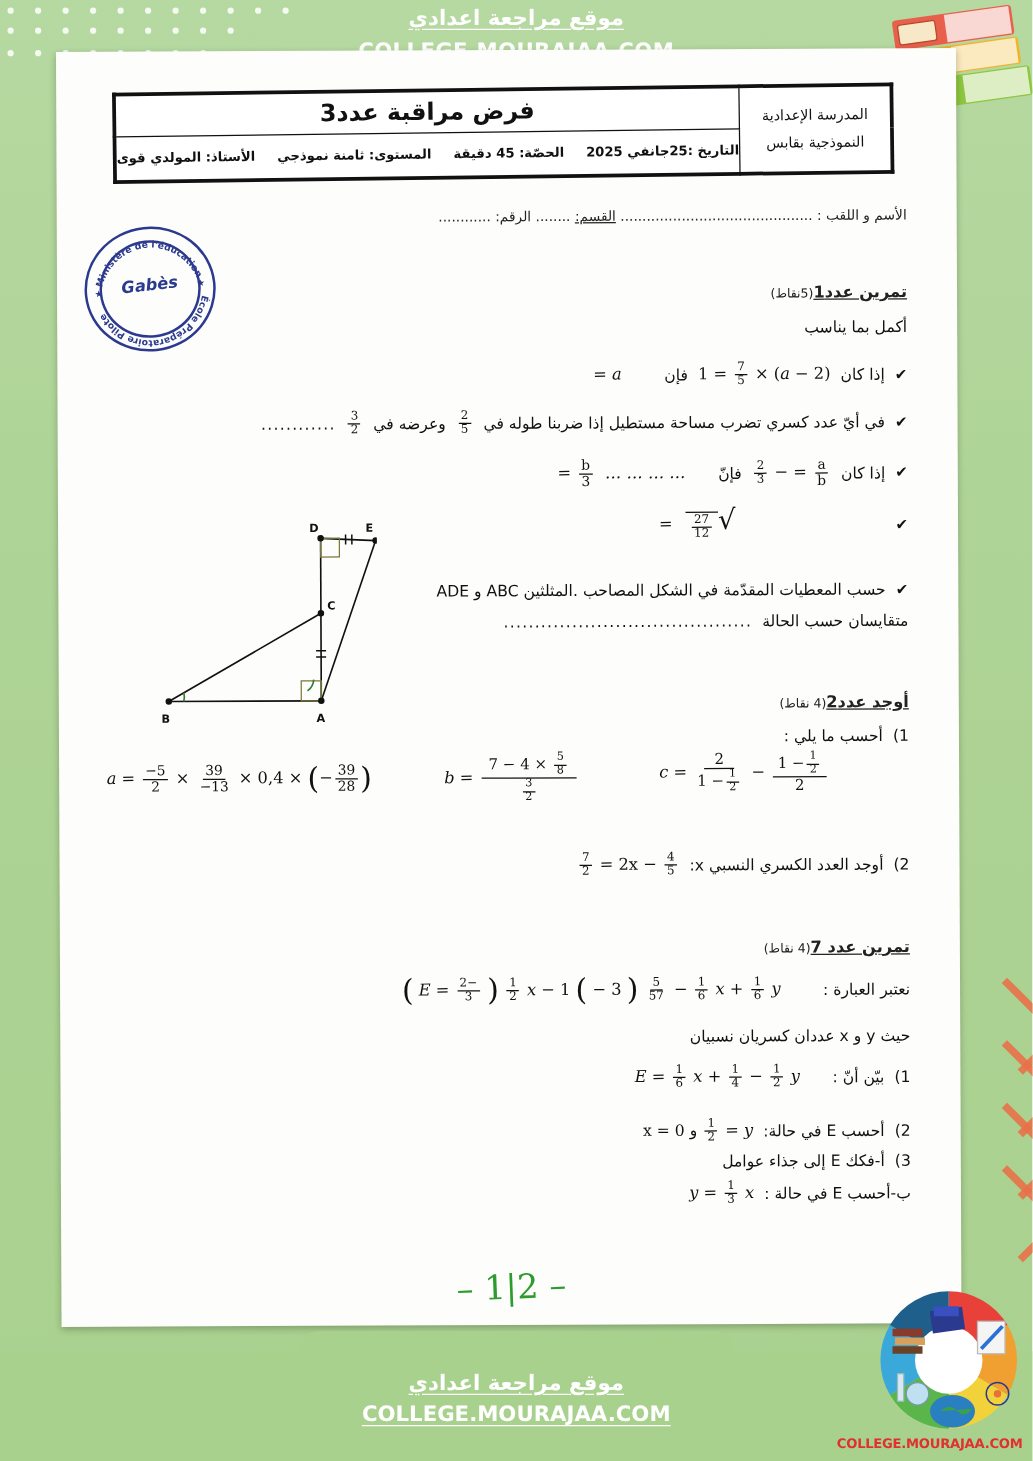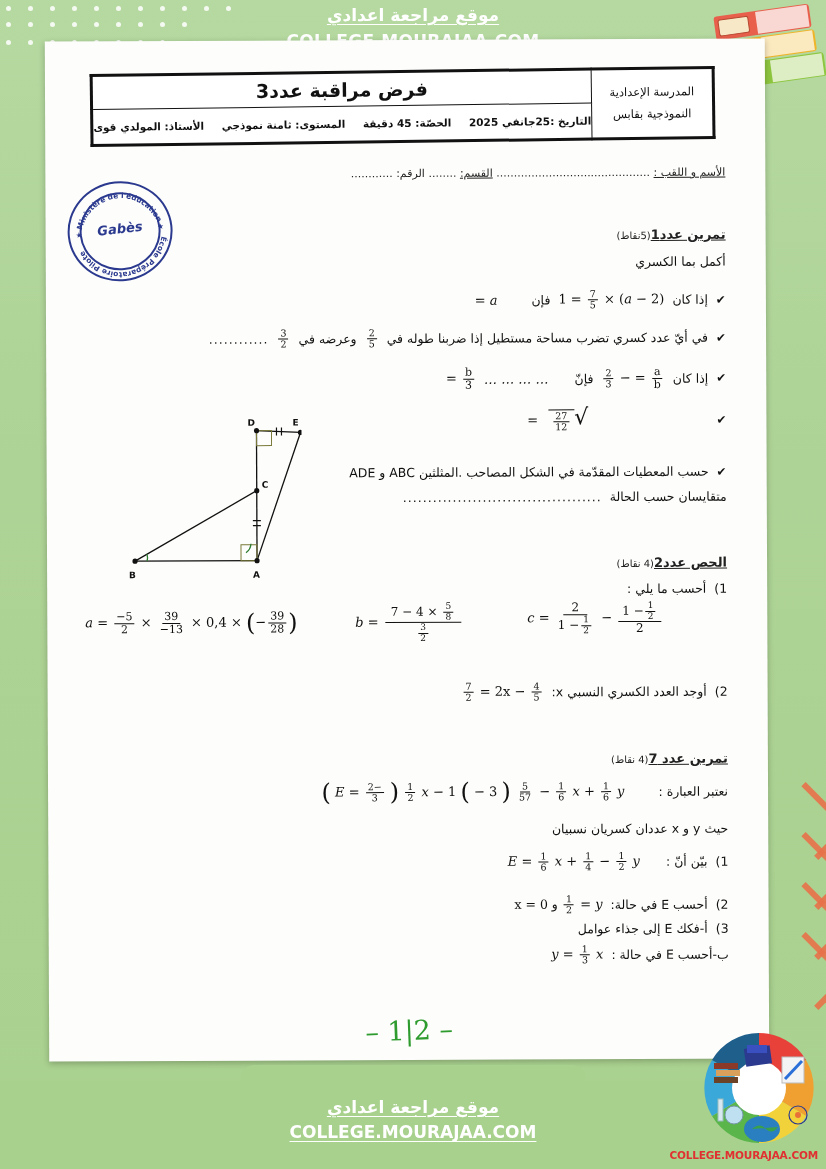--- a/index.html
+++ b/index.html
@@ -200,34 +200,34 @@
       <text>
         <textPath href="#arcBot" startOffset="6%">École Préparatoire Pilote</textPath>
       </text>
       <text x="8" y="52" font-size="9">★</text>
       <text x="90" y="52" font-size="9">★</text>
     </svg>
     <div class="gabes">Gabès</div>
   </div>
 
   <div class="nameline">
-    <span style="text-decoration:underline">الأسم و اللقب :</span>
+    <span style="">الأسم و اللقب :</span>
     <span class="dotfill">............................................</span>
     <span style="text-decoration:underline">القسم:</span>
     <span class="dotfill">........</span>
     <span>الرقم:</span>
     <span class="dotfill">............</span>
   </div>
 
   <div class="sheet-body">
 
     <div class="ex-head" style="right:40px;top:188px;">
       <span>تمرين عدد1</span><span class="pts">(5نقاط)</span>
     </div>
-    <div class="ar" style="position:absolute;right:40px;top:215px;">أكمل بما الكسري</div>
+    <div class="ar" style="position:absolute;right:40px;top:215px;">أكمل بما يناسب</div>
 
     <div class="row" style="right:40px;top:250px;">
       <span class="chk">✔</span>
       <span class="ar">إذا كان</span>
       <span class="math">
         <span class="mathn">(</span>a <span class="mathn">− 2)</span> <span class="mathn">×</span>
         <span class="frac">
               <span class="num">7</span>
               <span class="den">5</span>
             </span>
@@ -329,21 +329,21 @@
       <circle cx="140" cy="18" r="2.6" fill="#111"></circle>
       <circle cx="184" cy="20" r="2.6" fill="#111"></circle>
       <text x="12" y="165">B</text>
       <text x="136" y="165">A</text>
       <text x="145" y="75">C</text>
       <text x="131" y="13">D</text>
       <text x="176" y="13">E</text>
     </svg>
 
     <div class="ex-head" style="right:40px;top:516px;">
-      <span>الحص عدد2</span><span class="pts">(4 نقاط)</span>
+      <span>أوجد عدد2</span><span class="pts">(4 نقاط)</span>
     </div>
     <div class="row" style="right:40px;top:542px;">
       <span class="ar">1)</span>
       <span class="ar">أحسب ما يلي :</span>
     </div>
 
     <div style="position:absolute;left:38px;top:570px;" class="math">
       <span class="mathn" style="font-style:italic">a</span> <span class="mathn">=</span>
       <span class="frac big">
             <span class="num">−5</span>

